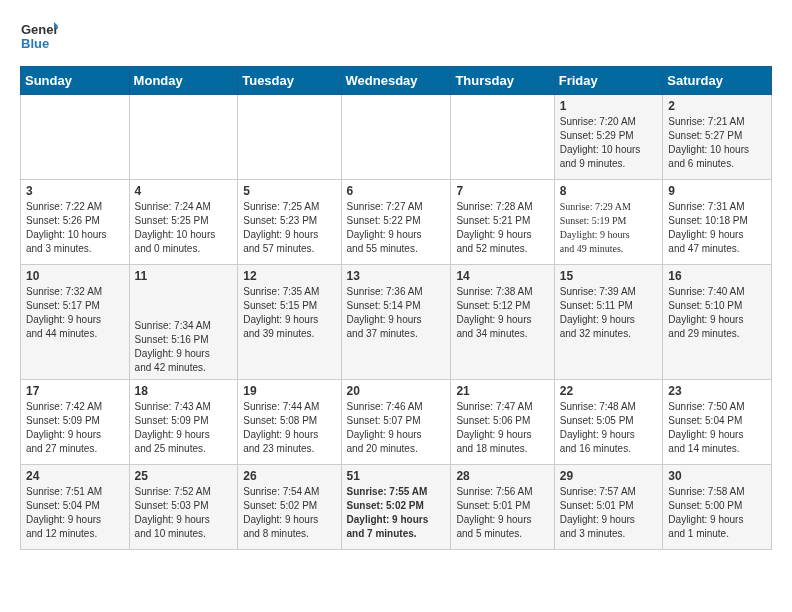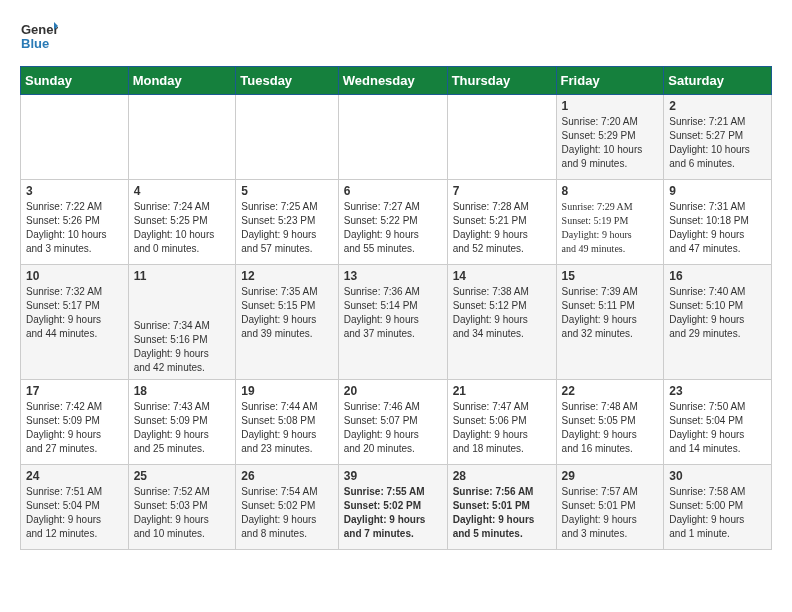--- a/index.html
+++ b/index.html
@@ -33,21 +33,21 @@
       color: #555;
     }
     .calendar {
       width: 100%;
       border-collapse: collapse;
       padding: 0 10px;
       margin: 0 10px;
       width: calc(100% - 20px);
     }
     .calendar thead th {
-      background: #15803d;
+      background: #0369a1;
       color: #fff;
       font-size: 13px;
       font-weight: bold;
       padding: 6px 4px;
       text-align: left;
       border: 1px solid #1a5a90;
     }
     .calendar tbody td {
       vertical-align: top;
       border: 1px solid #ccc;
@@ -303,29 +303,29 @@
 and 10 minutes.</div>
           </td>
           <td>
             <div class="day-number">26</div>
             <div class="day-info" style="white-space: pre-line;">Sunrise: 7:54 AM
 Sunset: 5:02 PM
 Daylight: 9 hours
 and 8 minutes.</div>
           </td>
           <td>
-            <div class="day-number">39</div>
+            <div class="day-number">51</div>
             <div class="day-info" style="white-space: pre-line; font-weight: bold;">Sunrise: 7:55 AM
 Sunset: 5:02 PM
 Daylight: 9 hours
 and 7 minutes.</div>
           </td>
           <td>
             <div class="day-number">28</div>
-            <div class="day-info" style="white-space: pre-line; font-weight: bold;">Sunrise: 7:56 AM
+            <div class="day-info" style="white-space: pre-line;">Sunrise: 7:56 AM
 Sunset: 5:01 PM
 Daylight: 9 hours
 and 5 minutes.</div>
           </td>
           <td>
             <div class="day-number">29</div>
             <div class="day-info" style="white-space: pre-line;">Sunrise: 7:57 AM
 Sunset: 5:01 PM
 Daylight: 9 hours
 and 3 minutes.</div>

